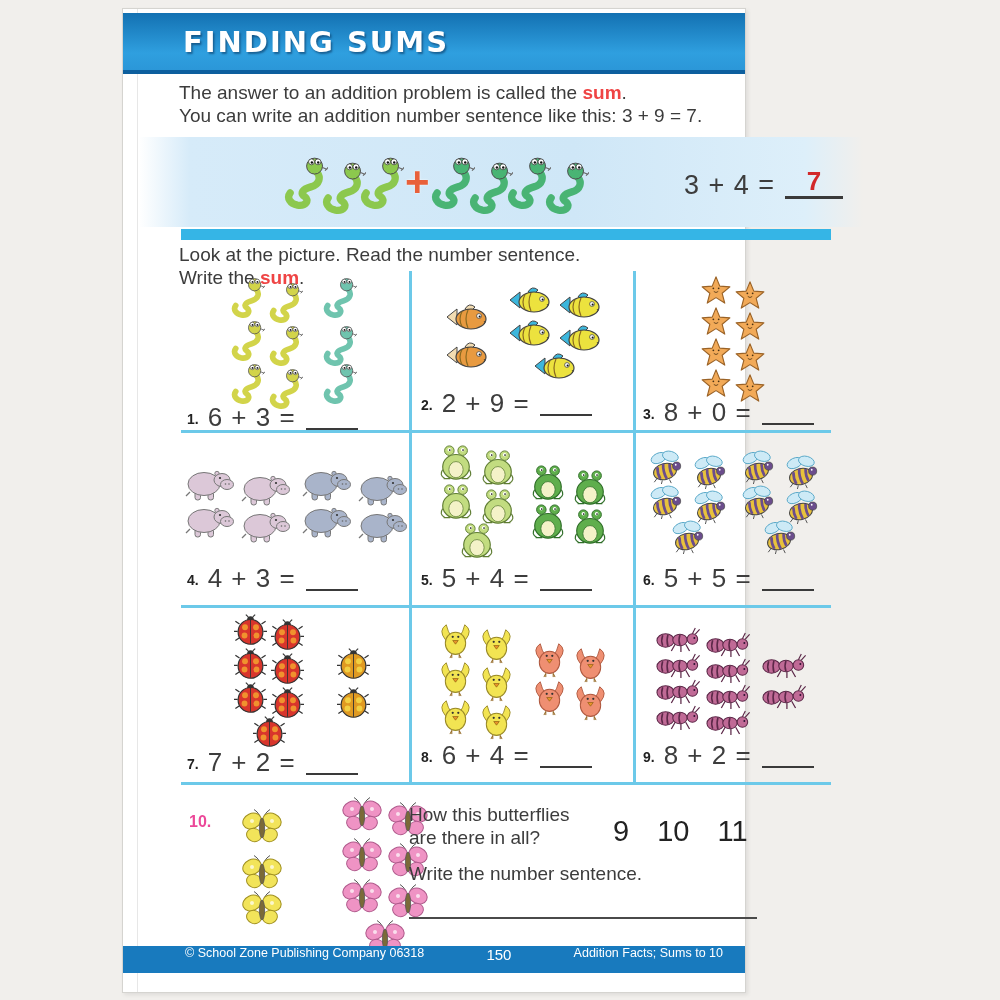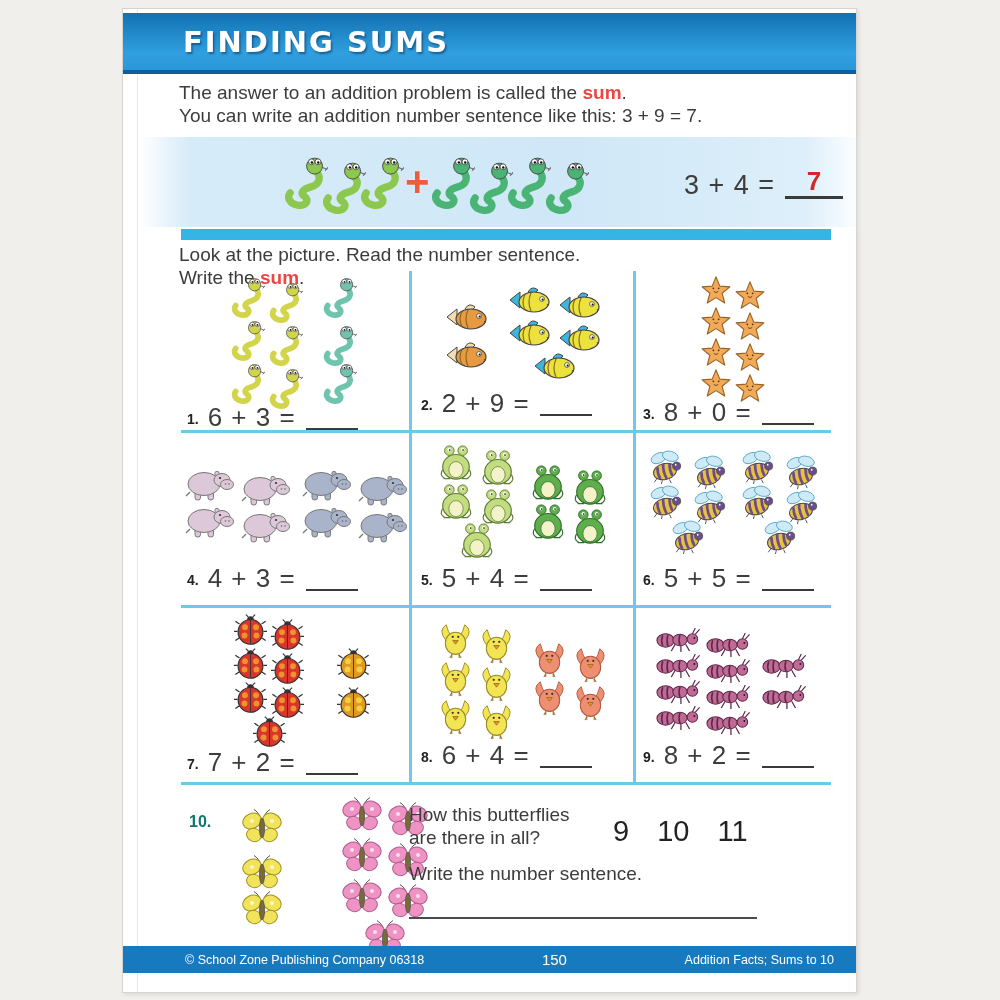--- a/index.html
+++ b/index.html
@@ -3,21 +3,21 @@
 <meta charset="utf-8">
 <style>
   html,body{margin:0;padding:0;}
   body{
     width:1000px;height:1000px;position:relative;
     background:#f1efec;
     font-family:"Liberation Sans", sans-serif;
     overflow:hidden;
   }
   .page{
-    position:absolute;left:122px;top:8px;width:735px;height:985px;
+    position:absolute;left:122px;top:8px;width:624px;height:985px;
     background:#ffffff;border:1px solid #d5d4d0;box-sizing:border-box;
     box-shadow:2px 2px 4px rgba(0,0,0,0.08);
   }
   .crease{position:absolute;left:14px;top:0;bottom:0;width:1px;background:rgba(120,120,120,0.18);}
   
   .header{
     position:absolute;left:0;right:0;top:4px;height:57px;
     background:linear-gradient(#1371b2,#2f9fdf 70%,#2b97d8);
     border-bottom:4px solid #0d5f9e;
   }
@@ -88,32 +88,32 @@
   .starfish{--c1:#f2aa58;}
   .hippo.v-l{--c1:#dcc8d8;} .hippo.v-r{--c1:#a9b4ca;}
   .frog.v-l{--c1:#c2dc80;--s:#5f7d33;} .frog.v-r{--c1:#5fae4c;--s:#2f6e28;}
   .bee{--c1:#e8c23c;}
   .ladybug.v-l{--c1:#d8352c;--c2:#f0922e;} .ladybug.v-r{--c1:#e09a22;--c2:#f2d042;}
   .bird.v-l{--c1:#f2e452;--s:#9a8a28;} .bird.v-r{--c1:#ef8f72;--s:#b05a40;}
   .ant{--c1:#c06a96;}
   .butterfly.v-l{--c1:#f2e45a;--s:#a09020;} .butterfly.v-r{--c1:#ef93c4;--s:#b05a8c;}
   
   .p10{position:absolute;left:58px;top:788px;width:660px;height:145px;}
-  .p10num{position:absolute;left:8px;top:16px;font-size:16px;font-weight:bold;color:#0f766e;}
+  .p10num{position:absolute;left:8px;top:16px;font-size:16px;font-weight:bold;color:#ec4899;}
   .p10gl{position:absolute;left:46px;top:10px;width:70px;}
   .p10gr{position:absolute;left:138px;top:-2px;width:132px;}
   .p10q{position:absolute;left:228px;top:6px;font-size:19px;color:#3c3c3c;line-height:23px;}
   .choices{position:absolute;left:432px;top:18px;display:flex;gap:28px;
     font-size:29px;color:#222;font-weight:500;}
   .p10prompt{position:absolute;left:228px;top:66px;font-size:19px;color:#3c3c3c;}
   .writeline{position:absolute;left:228px;top:120px;width:348px;height:0;border-top:2px solid #4a4a4a;}
   
   .footer{
     position:absolute;left:0;right:0;top:937px;height:27px;background:#187abe;
-    display:flex;align-items:center;color:#ffffff;
+    display:flex;color:#ffffff;
   }
   .f-left{margin-left:62px;font-size:12.5px;}
   .f-center{flex:1;text-align:center;font-size:15px;}
   .f-right{margin-right:22px;font-size:12.5px;}
   .defs{position:absolute;width:0;height:0;overflow:hidden;}
 </style>
 </head>
 <body>
 
 <svg class="defs" xmlns="http://www.w3.org/2000/svg">

